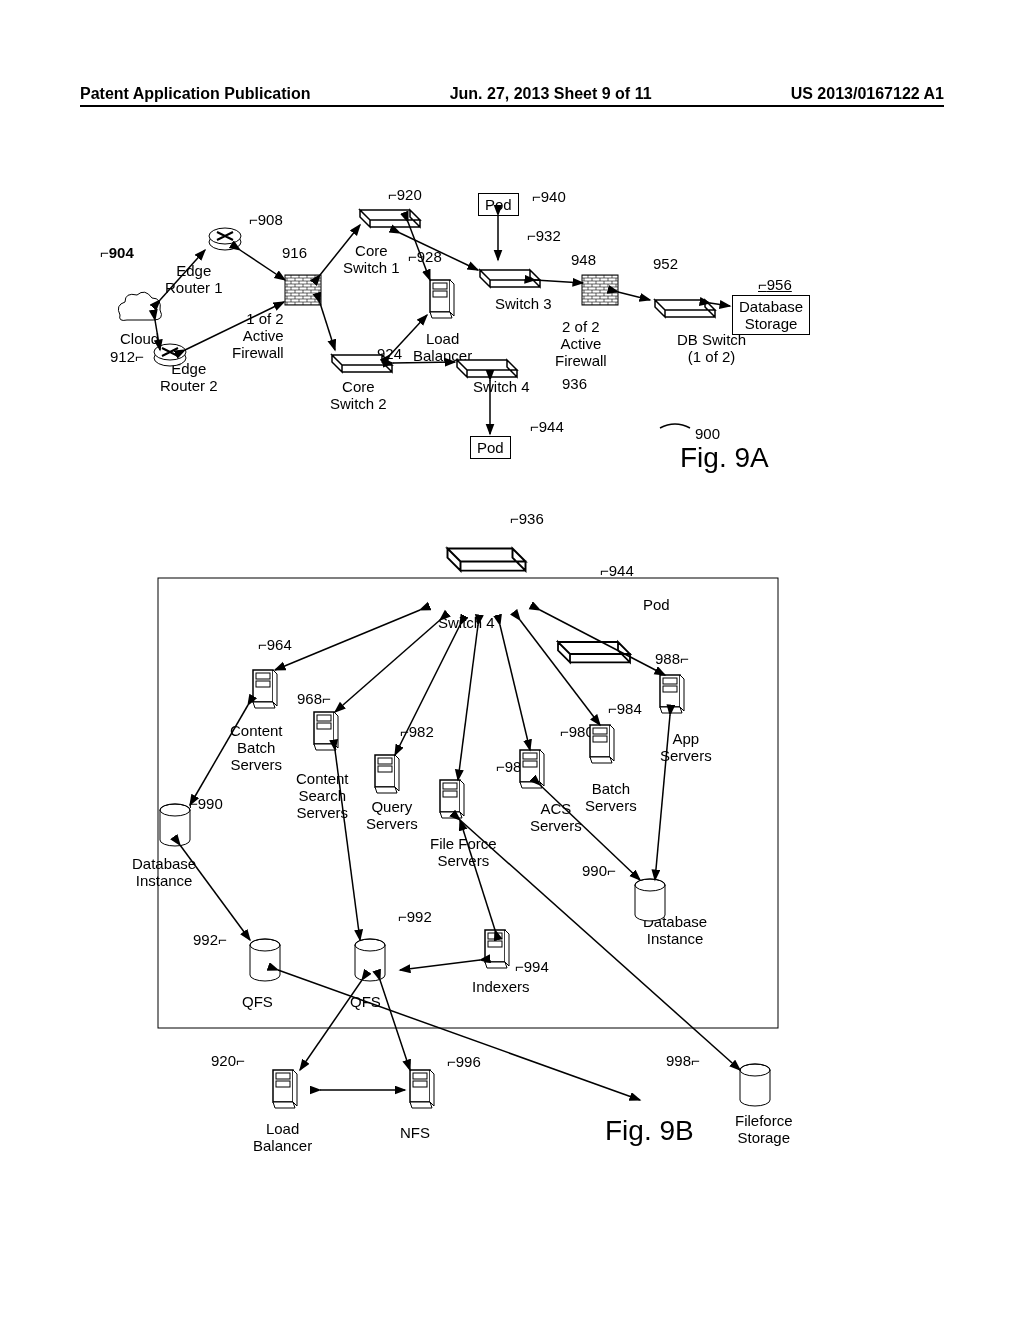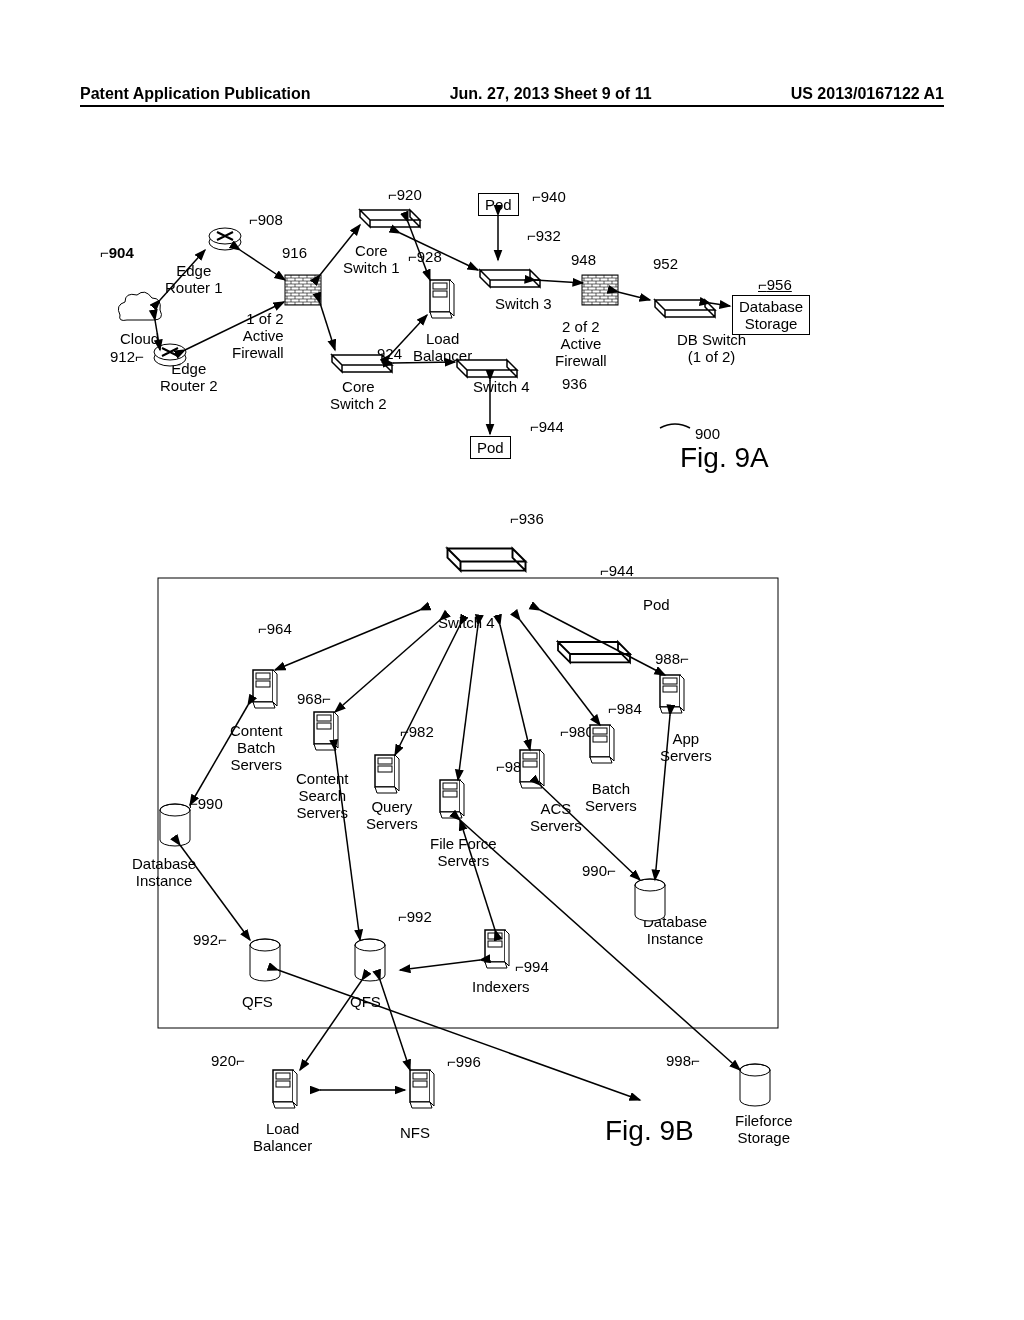--- a/index.html
+++ b/index.html
@@ -105,21 +105,21 @@
 <div class="label" style="left:695px; top:425px;"><span>900</span></div>
 <div class="fig-label" style="left:680px; top:442px;">Fig. 9A</div>
 
 <div class="label" style="left:438px; top:614px;">Switch 4</div>
 <div class="label" style="left:510px; top:510px;">⌐<span>936</span></div>
 <div class="label" style="left:643px; top:596px;">Pod</div>
 <div class="label" style="left:600px; top:562px;">⌐<span>944</span></div>
 <div class="label" style="left:230px; top:722px;">Content
 Batch
 Servers</div>
-<div class="label" style="left:258px; top:620px;">⌐<span>964</span></div>
+<div class="label" style="left:258px; top:636px;">⌐<span>964</span></div>
 <div class="label" style="left:296px; top:770px;">Content
 Search
 Servers</div>
 <div class="label" style="left:297px; top:690px;"><span>968</span>⌐</div>
 <div class="label" style="left:366px; top:798px;">Query
 Servers</div>
 <div class="label" style="left:400px; top:723px;">⌐<span>982</span></div>
 <div class="label" style="left:430px; top:835px;">File Force
 Servers</div>
 <div class="label" style="left:460px; top:758px;padding-left:36px;">⌐<span>986</span></div>

